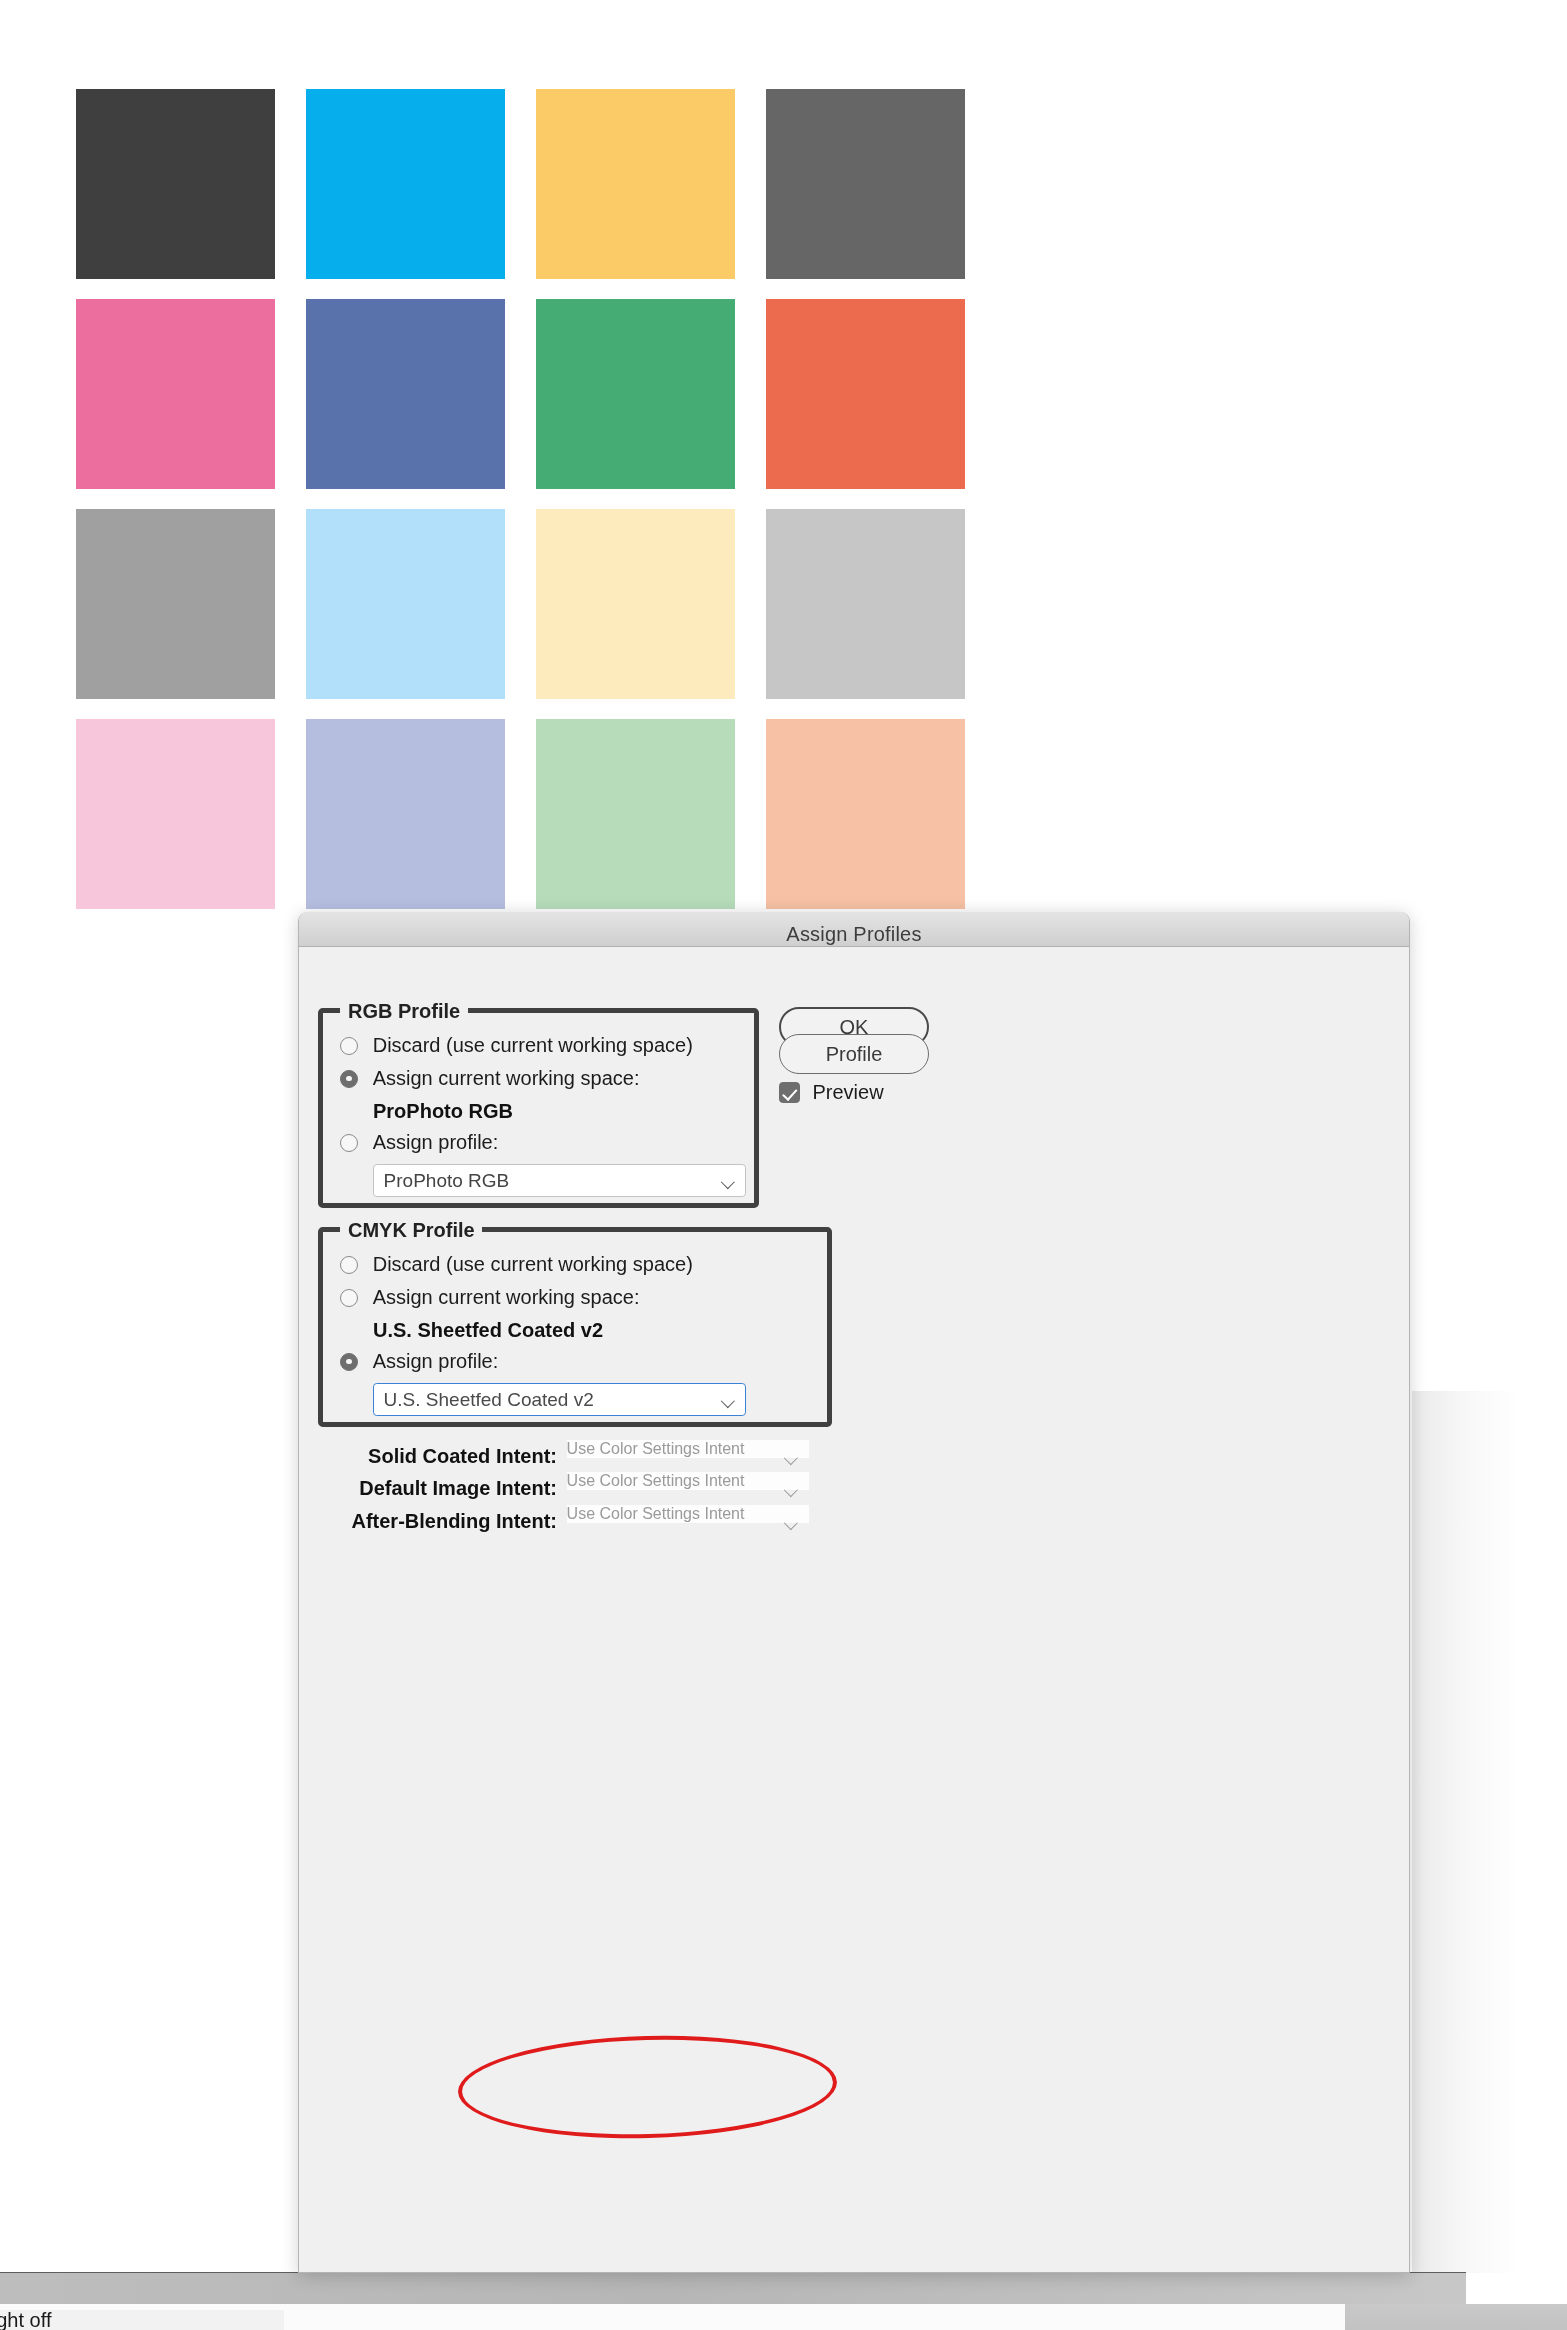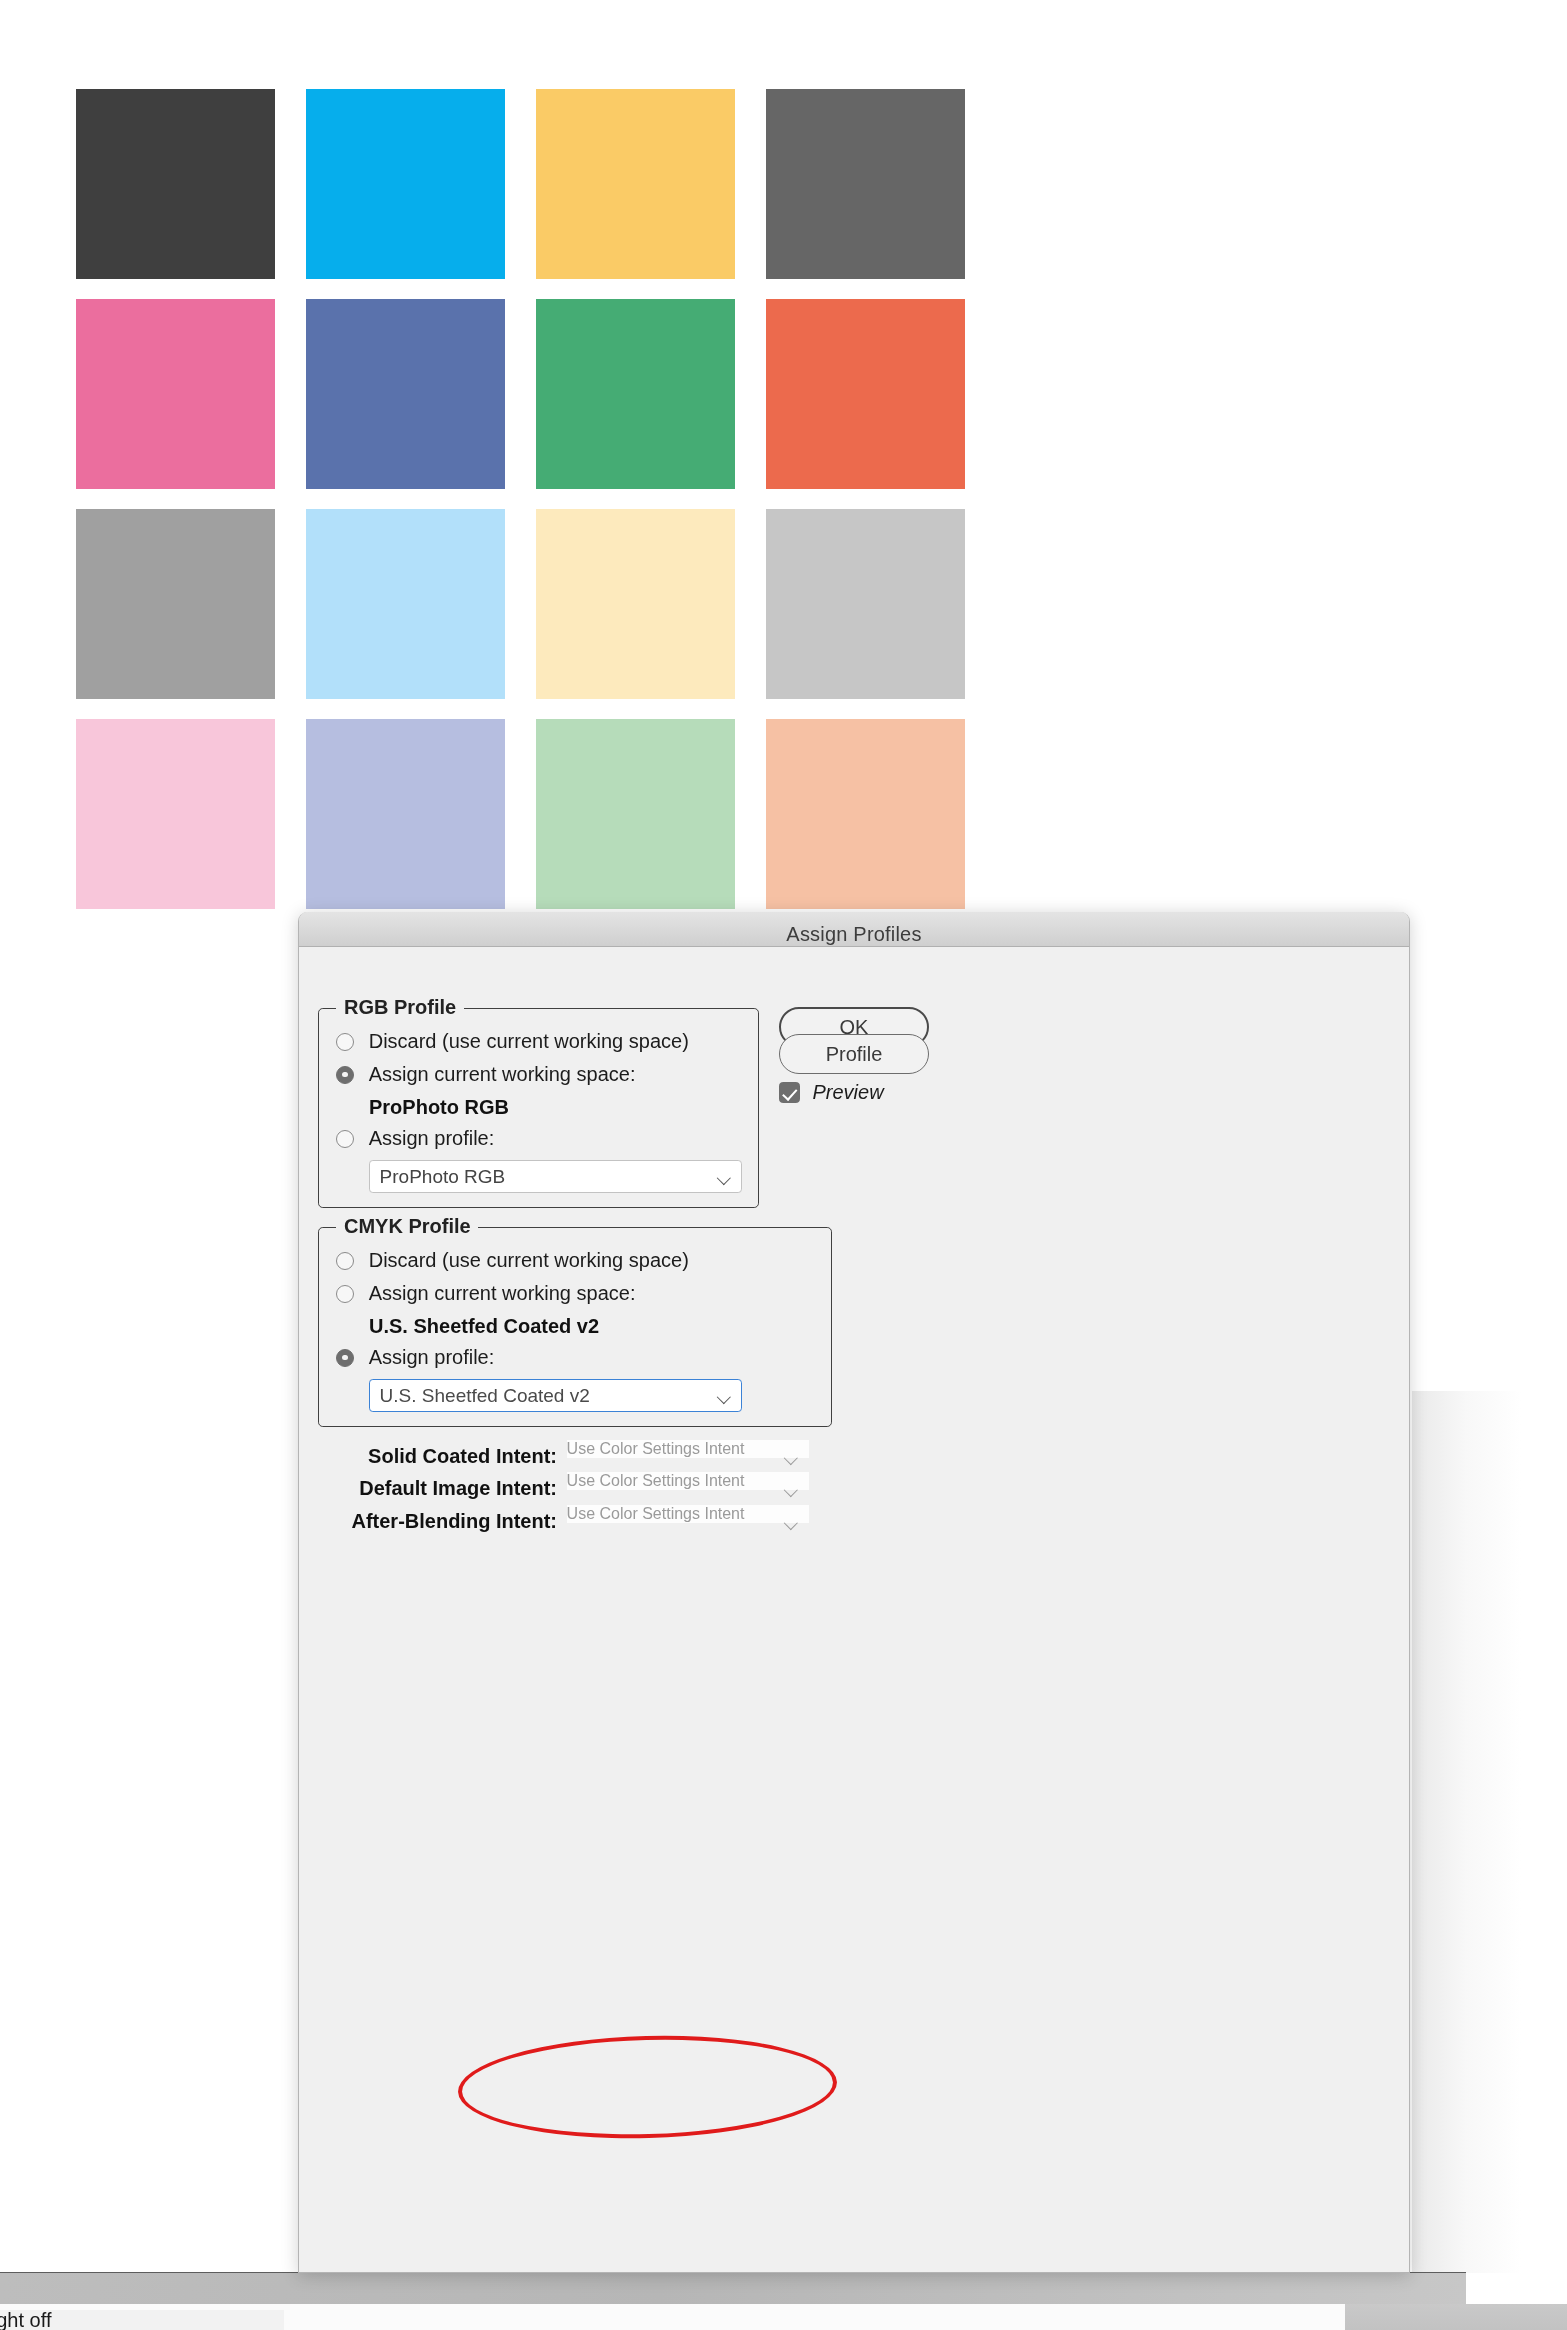--- a/index.html
+++ b/index.html
@@ -69,21 +69,21 @@
     display:flex; align-items:flex-end; justify-content:center;
   }
   #dialog-title {
     font-size:20px; color:#3d3d3d; letter-spacing:0.2px;
   }
   #dialog-body { position:relative; padding:0; height:1326px; }
 
   
   .group-box {
     position:absolute;
-    border:1px solid #404040;
+    border:5px solid #404040;
     border-radius:4.8px;
     box-sizing:border-box;
   }
   .group-legend {
     position:absolute; top:-13.4px; left:17.3px;
     background:#f0f0f0; padding:0 7.7px;
     font-size:20px; font-weight:bold; color:#222;
     white-space:nowrap;
   }
 
@@ -159,21 +159,21 @@
     width:21px; height:21px; border-radius:3.8px;
     background:#6e6e6e; border:1px solid #6e6e6e;
     box-sizing:border-box; position:relative; flex:0 0 auto;
   }
   .checkbox::after {
     content:""; position:absolute; left:5.8px; top:2.9px;
     width:5.8px; height:11.5px;
     border-right:2.9px solid #fff; border-bottom:2.9px solid #fff;
     transform:rotate(42deg);
   }
-  .checkbox-label { margin-left:12.5px; font-size:20px; color:#1c1c1c;font-style:italic; }
+  .checkbox-label { margin-left:12.5px; font-size:20px; color:#1c1c1c; }
 
   
   .intent-row { position:absolute; display:flex; align-items:center; }
   .intent-label {
     font-size:20px; font-weight:bold; color:#111;
     width:221px; text-align:right; margin-right:9.6px; white-space:nowrap;
   }
 
   
   #annotation-ellipse {

